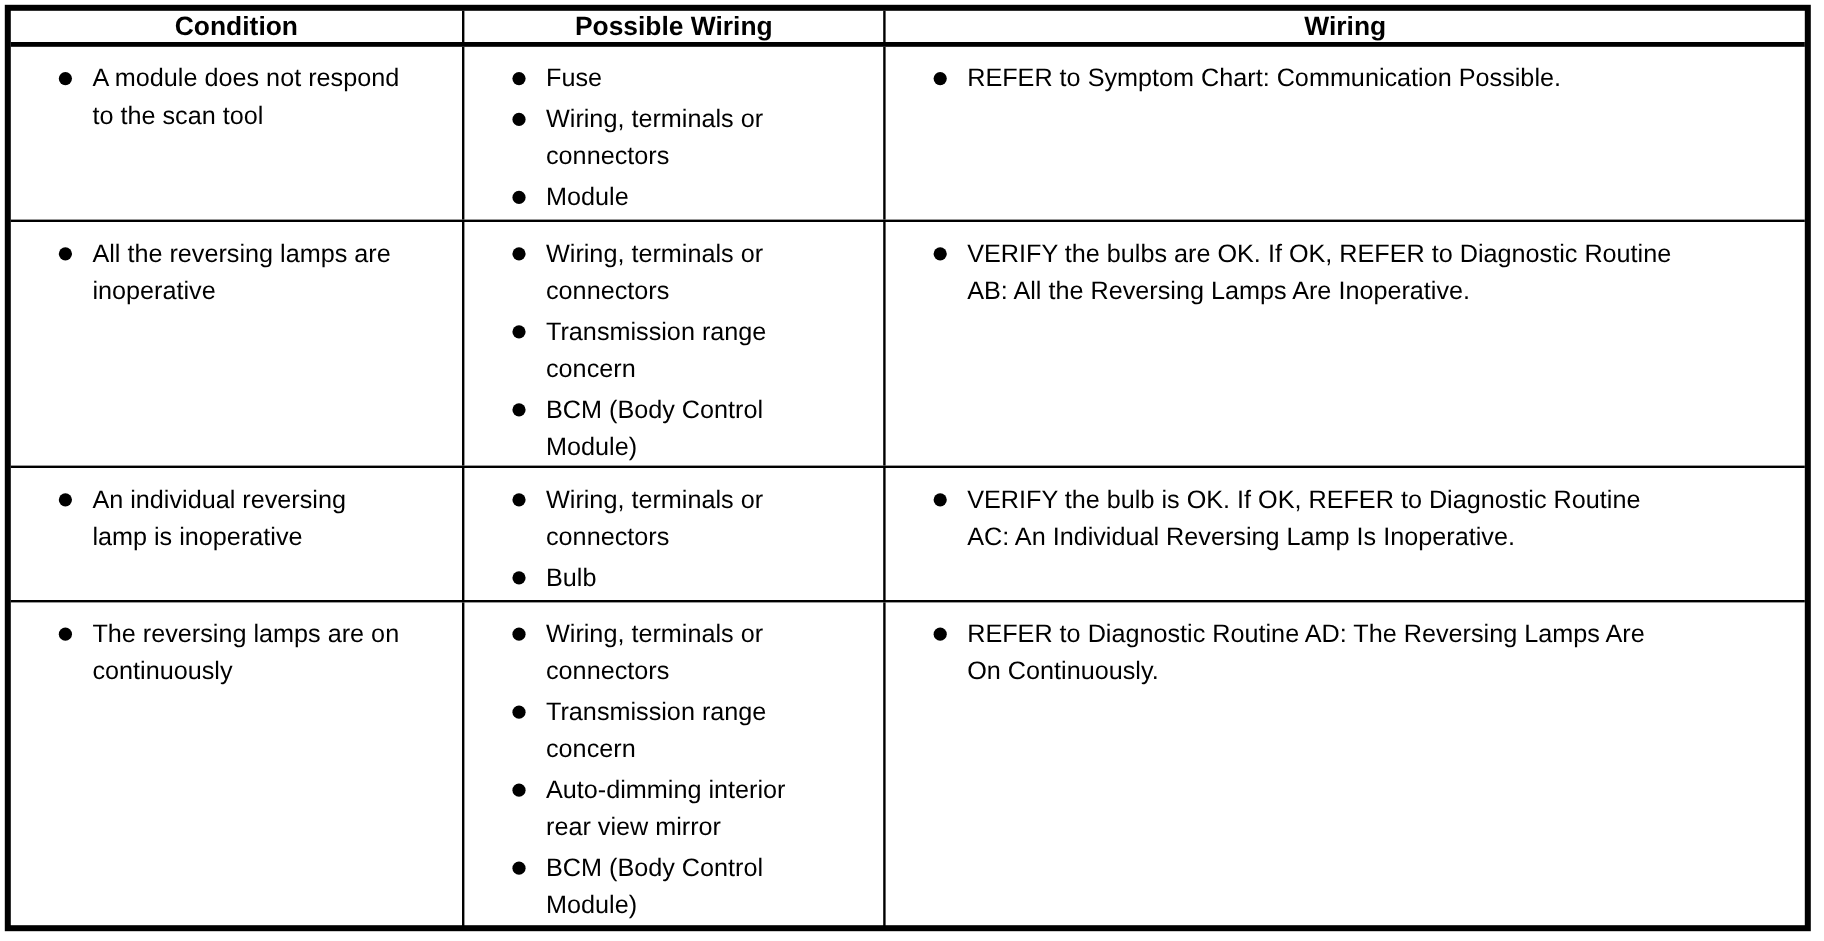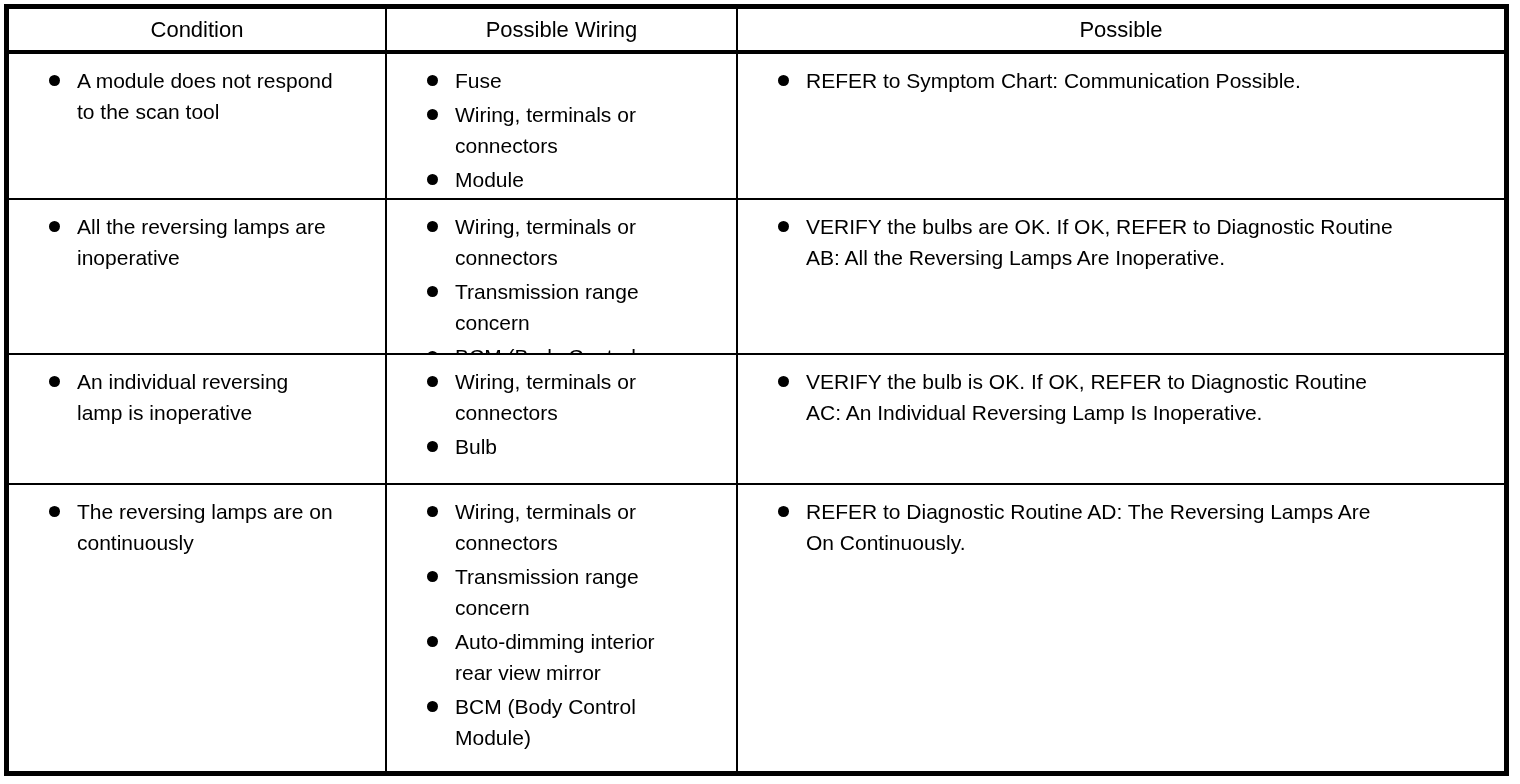--- a/index.html
+++ b/index.html
@@ -20,28 +20,28 @@
     position:absolute; left:4px; top:4px;
     width:1505px; height:772px;
     border:5px solid var(--border);
     box-sizing:border-box;
     display:flex; flex-direction:column;
     background:var(--background);
   }
   .trow { display:grid; grid-template-columns:378px 351px 1fr; box-sizing:border-box; }
   .header-row { height:45px; border-bottom:4px solid var(--border); }
   .row-h0 { height:146px; }
-  .row-h1 { height:155px; }
+  .row-h1 { height:205px; }
   .row-h2 { height:130px; }
   .row-h3 { flex:1;border-radius:16px; }
   .body-row { border-bottom:2px solid var(--border); }
   .body-row:last-child { border-bottom:none; }
   .hcell {
     display:flex; align-items:center; justify-content:center;
-    font-weight:normal; font-size:22px;
+    font-weight:bold; font-size:22px;
     border-right:2px solid var(--border);
     box-sizing:border-box;
   }
   .hcell:last-child { border-right:none; }
   .cell {
     border-right:2px solid var(--border);
     box-sizing:border-box;
     padding:11px 12px 0 40px;
     overflow:hidden;
   }
@@ -58,21 +58,21 @@
   }
 </style>
 </head>
 <body>
 
 <div class="table-frame">
 
   <div class="trow header-row">
     <div class="hcell">Condition</div>
     <div class="hcell">Possible Wiring</div>
-    <div class="hcell">Possible</div>
+    <div class="hcell">Wiring</div>
   </div>
 
   <div class="trow body-row row-h0">
     <div class="cell">
       <div class="bullet-item">
         <span class="bullet"></span>
         <span class="item-text">A module does not respond
 to the scan tool</span>
       </div>
     </div>

